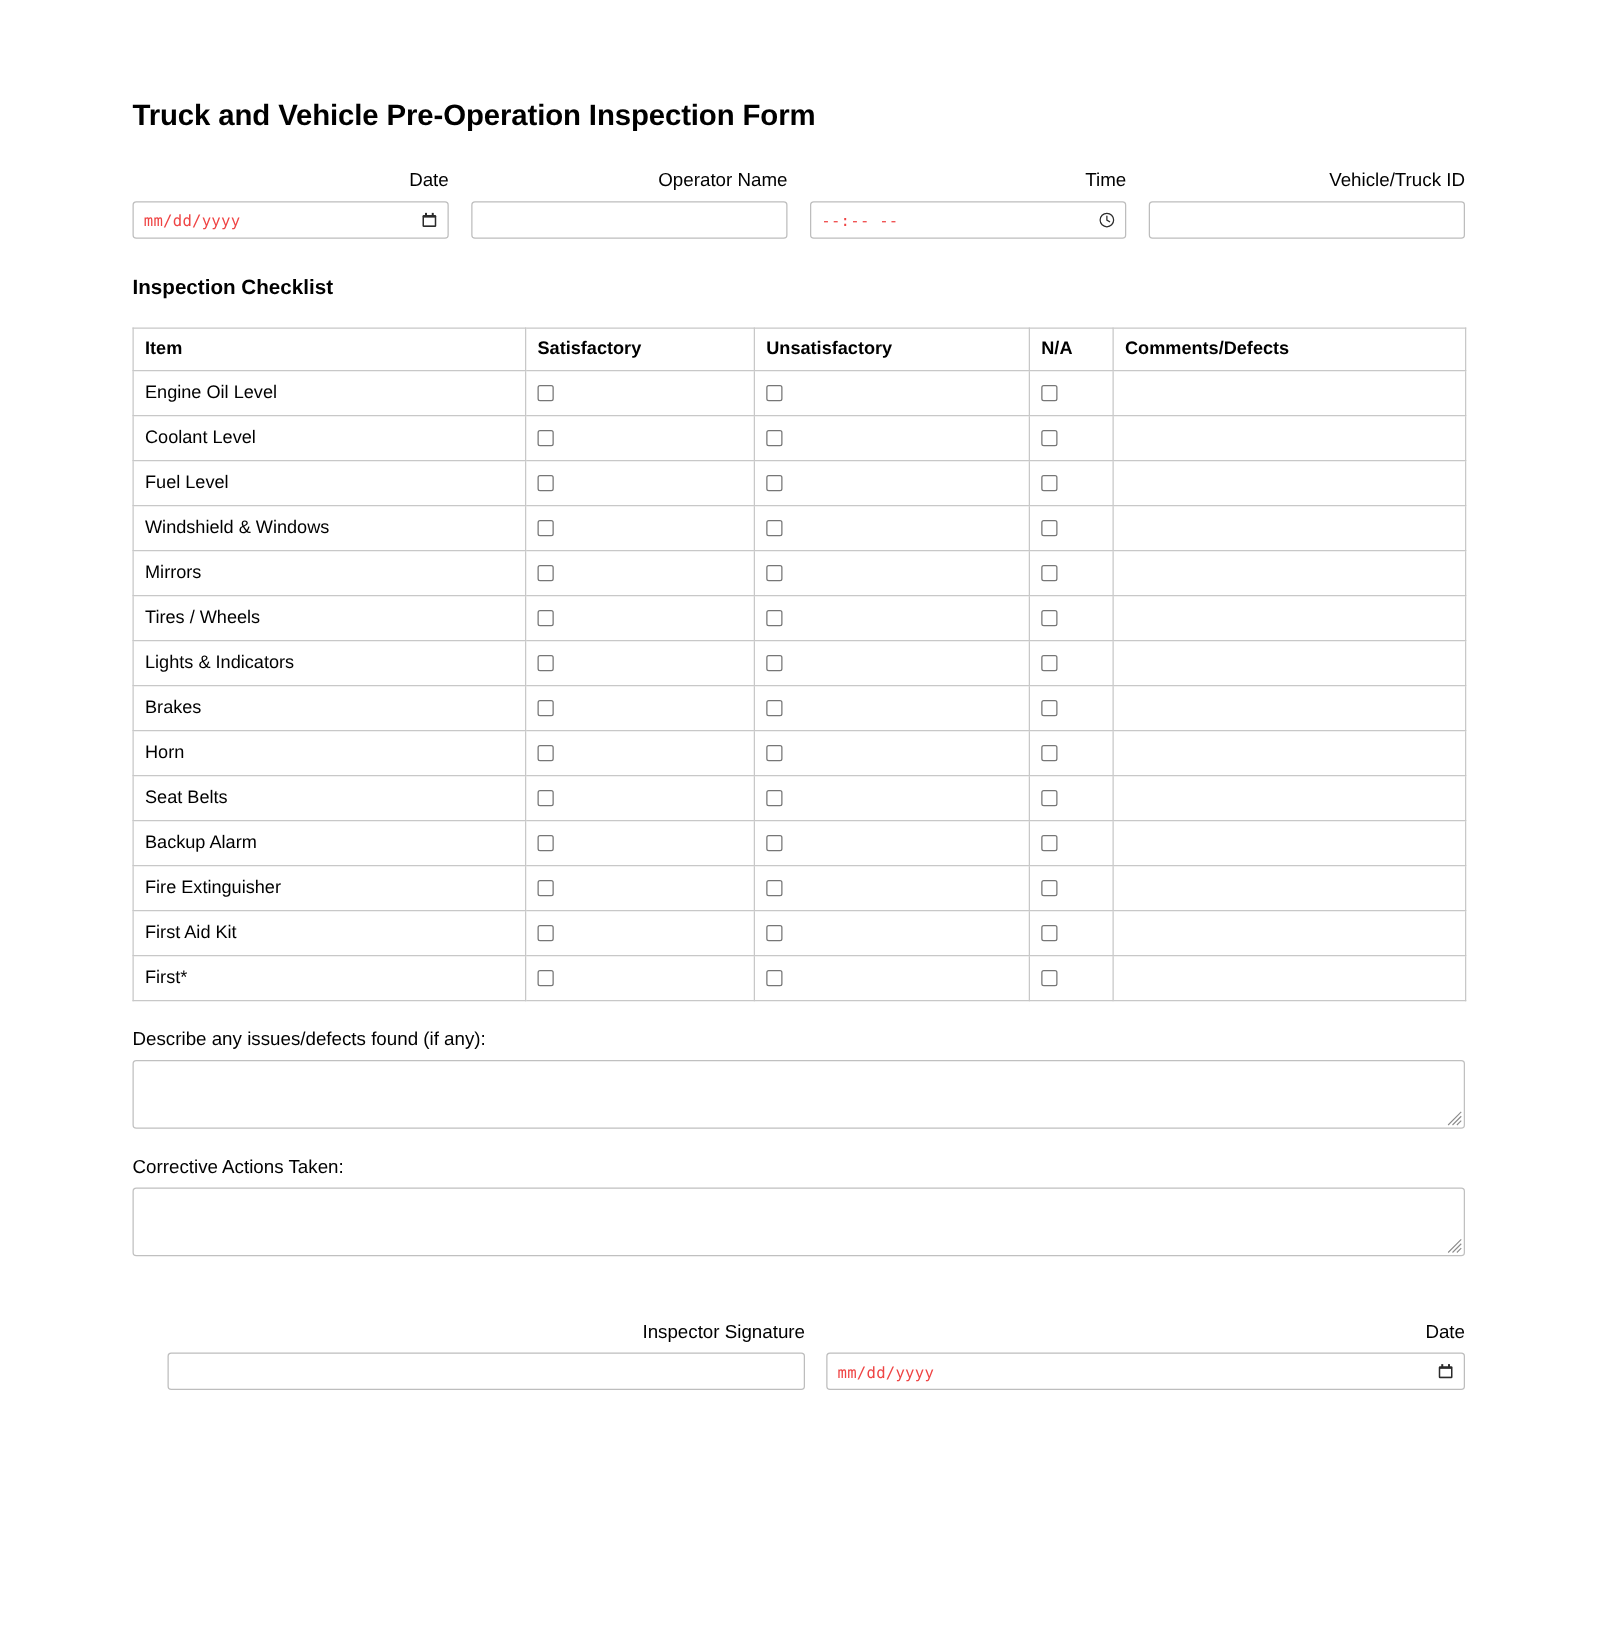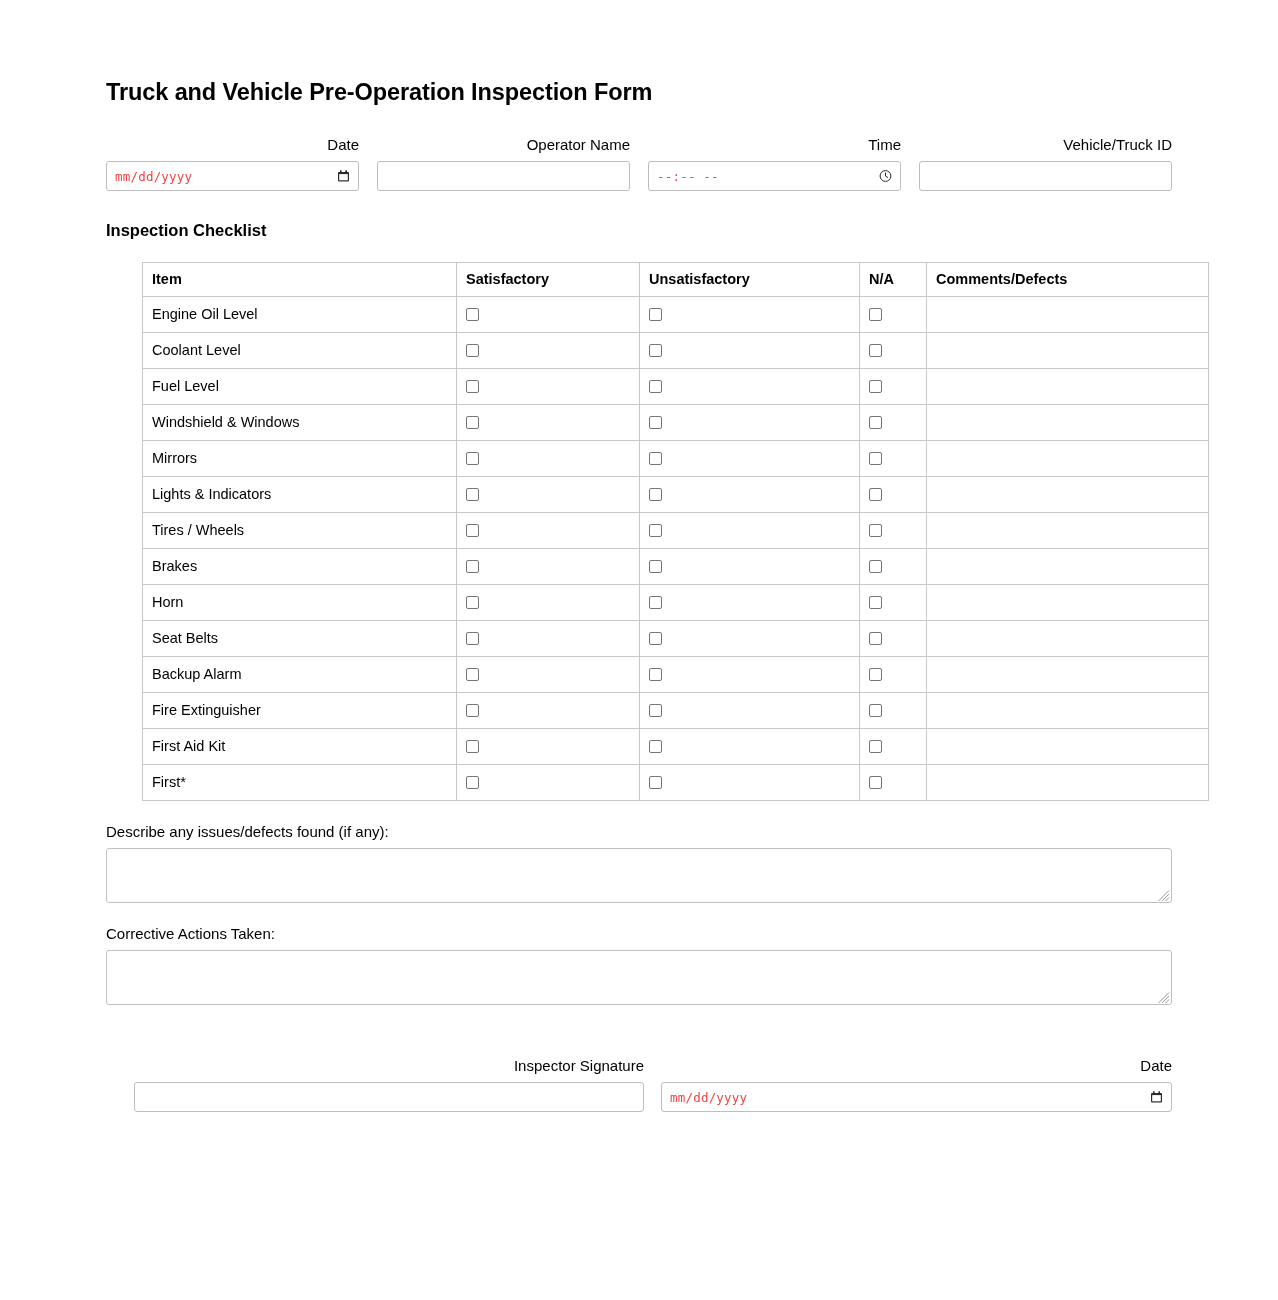--- a/index.html
+++ b/index.html
@@ -85,21 +85,20 @@
     line-height: 20px;
     margin: 0 0 22px 0;
     color: #000;
   }
 
   
   table.checklist {
     border-collapse: collapse;
     width: 1066px;
     table-layout: fixed;
-    margin-left: 36px;
   }
   table.checklist th,
   table.checklist td {
     border: 1px solid #c8c8c8;
     text-align: left;
     vertical-align: middle;
     padding: 0 9px;
     font-size: 14.5px;
     line-height: 17px;
   }
@@ -291,34 +290,34 @@
           </td>
           <td class="cb-cell">
             <input type="checkbox" class="cb" style="">
           </td>
           <td class="cb-cell">
             <input type="checkbox" class="cb" style="">
           </td>
           <td></td>
         </tr>
         <tr>
+          <td>Tires / Wheels</td>
+          <td class="cb-cell">
+            <input type="checkbox" class="cb" style="">
+          </td>
+          <td class="cb-cell">
+            <input type="checkbox" class="cb" style="">
+          </td>
+          <td class="cb-cell">
+            <input type="checkbox" class="cb" style="">
+          </td>
+          <td></td>
+        </tr>
+        <tr>
           <td>Lights &amp; Indicators</td>
-          <td class="cb-cell">
-            <input type="checkbox" class="cb" style="">
-          </td>
-          <td class="cb-cell">
-            <input type="checkbox" class="cb" style="">
-          </td>
-          <td class="cb-cell">
-            <input type="checkbox" class="cb" style="">
-          </td>
-          <td></td>
-        </tr>
-        <tr>
-          <td>Tires / Wheels</td>
           <td class="cb-cell">
             <input type="checkbox" class="cb" style="">
           </td>
           <td class="cb-cell">
             <input type="checkbox" class="cb" style="">
           </td>
           <td class="cb-cell">
             <input type="checkbox" class="cb" style="">
           </td>
           <td></td>

